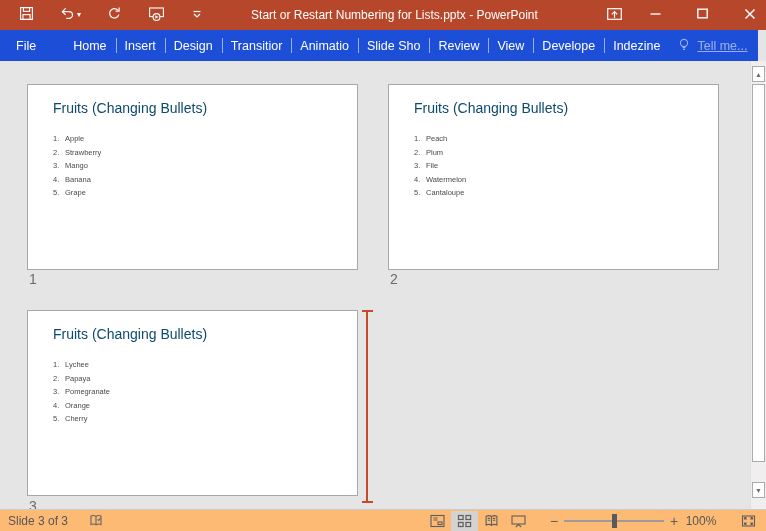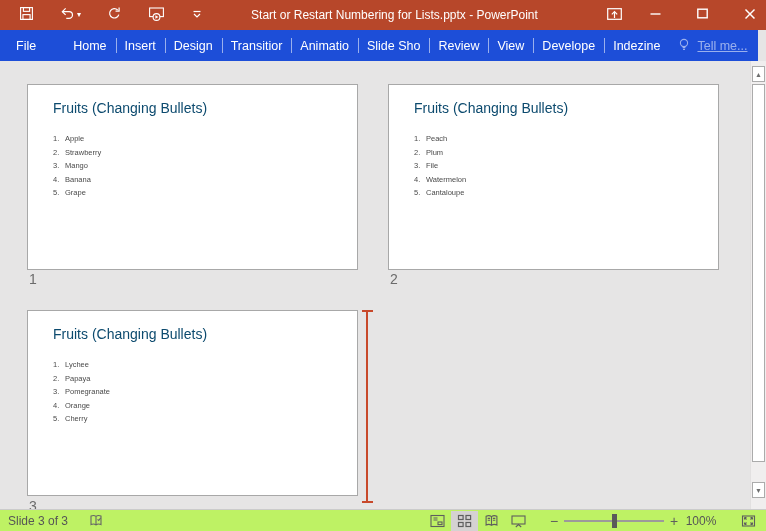--- a/index.html
+++ b/index.html
@@ -72,21 +72,21 @@
     font-size:7px; color:#6E6E6E; cursor:pointer; line-height:1;
   }
   .sb-up{ top:5px; } .sb-down{ top:421px; }
   .sb-thumb{
     position:absolute; left:1px; top:23px; width:13px; height:378px;
     background:#fff; border:1px solid #ABABAB; cursor:pointer;
   }
   
   .statusbar{
     position:absolute; bottom:0; left:0; right:0; height:22px;
-    background:#bef264; border-top:1px solid #CBCBCB;
+    background:#fdba74; border-top:1px solid #CBCBCB;
     display:flex; align-items:center; font-size:12px; color:#565656;
   }
   .sb-left{ display:flex; align-items:center; gap:20px; padding-left:8px; }
   .sb-right{ margin-left:auto; display:flex; align-items:center; padding-right:6px; }
   .viewbtn{
     width:27px; height:20px; display:flex; align-items:center; justify-content:center;
     background:none; border:none; cursor:pointer;
   }
   .viewbtn.active{ background:#D5D2D2; }
   .zoomgrp{ display:flex; align-items:center; margin-left:14px; }

